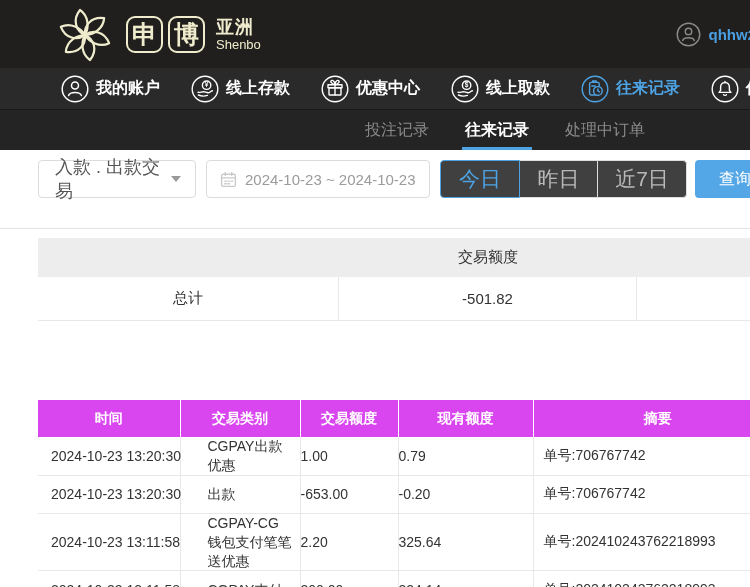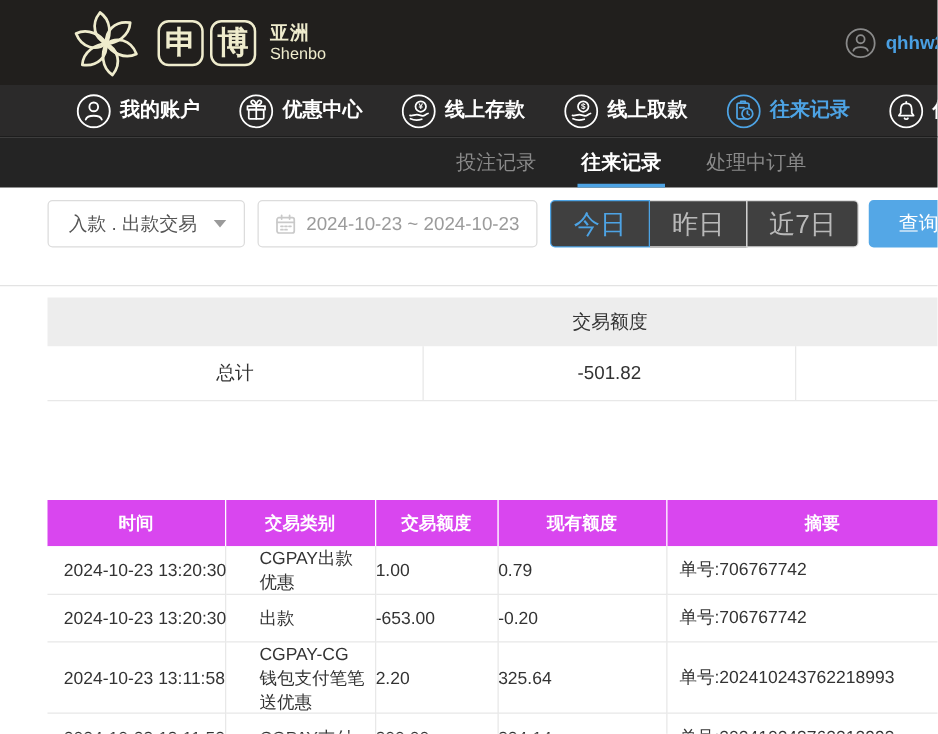--- a/index.html
+++ b/index.html
@@ -9,21 +9,21 @@
 
   
   .topbar { height: 68px; background: #211f1d; display: flex; align-items: center; }
   .logo-group { display: flex; align-items: center; margin-left: 52px; cursor: pointer; }
   .logo-flower { width: 66px; height: 66px; }
   .logo-boxes { display: flex; align-items: center; gap: 5px; margin-left: 8px; }
   .logo-box { width: 37px; height: 37px; border: 2.5px solid #efeccd; border-radius: 9px;
               color: #efeccd; font-size: 25px; font-weight: bold; display: flex;
               align-items: center; justify-content: center; line-height: 1; }
   .logo-region { margin-left: 6px; color: #efeccd; line-height: 1; }
-  .logo-region .cn { font-size: 15px; font-weight: bold; letter-spacing: 1px; }
+  .logo-region .cn { font-size: 18px; font-weight: bold; letter-spacing: 1px; }
   .logo-region .en { font-size: 13px; margin-top: 2px; }
   .topbar-user { margin-left: auto; margin-right: 36px; display: flex; align-items: center; gap: 8px; cursor: pointer; }
   .topbar-user .uname { color: #4a9fe2; font-size: 15px; font-weight: bold; }
 
   
   .mainnav { height: 42px; background: #2b2a2a; display: flex; align-items: center;
              padding-left: 61px; gap: 31px; border-bottom: 1px solid #1a1a1a; }
   .nav-item { display: flex; align-items: center; gap: 7px; color: #ffffff;
               font-size: 16px; font-weight: bold; cursor: pointer; white-space: nowrap; }
   .nav-item.active { color: #4da3e4; }
@@ -35,21 +35,21 @@
   .subtab { display: flex; align-items: center; color: #8a8a8a; font-size: 16px;
             cursor: pointer; position: relative; padding: 0 3px; white-space: nowrap; }
   .subtab.active { color: #ffffff; font-weight: bold; }
   .subtab.active::after { content: ""; position: absolute; left: 0; right: 0; bottom: 0;
             height: 3px; background: #4da3e4; }
 
   
   .filters { display: flex; align-items: center; margin: 10px 0 0 38px; }
   .select-box { width: 158px; height: 38px; border: 1px solid #dcdcdc; border-radius: 4px;
             display: flex; align-items: center; padding: 0 14px 0 16px; cursor: pointer;
-            color: #555; font-size: 15px; background: #fff; }
+            color: #555; font-size: 18px; background: #fff; }
   .select-caret { margin-left: auto; width: 0; height: 0; border-left: 5px solid transparent;
             border-right: 5px solid transparent; border-top: 6px solid #9a9a9a; }
   .date-box { width: 224px; height: 38px; border: 1px solid #dcdcdc; border-radius: 4px;
             display: flex; align-items: center; margin-left: 10px; padding-left: 13px;
             cursor: pointer; background: #fff; }
   .date-box .dtext { color: #9b9b9b; font-size: 15px; margin-left: 8px; white-space: nowrap; }
   .btn-group { display: flex; margin-left: 10px; }
   .qbtn { height: 38px; background: #404040; font-size: 21px; display: flex; align-items: center;
             justify-content: center; cursor: pointer; }
   .qbtn.today { width: 80px; border: 1px solid #4da3e4; color: #4da3e4; border-radius: 4px 0 0 4px; }
@@ -133,37 +133,37 @@
       <svg width="28" height="28" viewBox="0 0 28 28" fill="none" stroke="currentColor" stroke-width="1.5">
         <circle cx="14" cy="14" r="12.8"></circle>
         <circle cx="14" cy="10.5" r="3.5"></circle>
         <path d="M7.6 20.6 c 1.3 -4, 11.5 -4, 12.8 0"></path>
       </svg>
       <span>我的账户</span>
     </div>
     <div class="nav-item">
       <svg width="28" height="28" viewBox="0 0 28 28" fill="none" stroke="currentColor" stroke-width="1.4">
         <circle cx="14" cy="14" r="12.8"></circle>
+        <circle cx="15.6" cy="10.2" r="4.2"></circle>
+        <text x="15.6" y="12.4" font-size="6.5" text-anchor="middle" fill="currentColor" stroke="none">¥</text>
+        <path d="M7 17.3 c 2.2 0.6, 4.2 -1, 6.6 -0.4 l 3.4 0.8 c 1.6 0.4, 2.2 -1.4, 4.4 -1.9"></path>
+        <path d="M7.4 20 c 3 1.4, 6.2 1.3, 9 0.4"></path>
+      </svg>
+      <span>线上存款</span>
+    </div>
+    <div class="nav-item">
+      <svg width="28" height="28" viewBox="0 0 28 28" fill="none" stroke="currentColor" stroke-width="1.4">
+        <circle cx="14" cy="14" r="12.8"></circle>
         <rect x="8" y="12.7" width="12" height="7.3" rx="0.8"></rect>
         <rect x="7" y="9.8" width="14" height="2.9"></rect>
         <line x1="14" y1="9.8" x2="14" y2="20"></line>
         <path d="M14 9.6 c -4.2 -0.8, -5.2 -3.6, -3.1 -4.2 c 1.7 -0.5, 3.1 2.2, 3.1 4.2 Z"></path>
         <path d="M14 9.6 c 4.2 -0.8, 5.2 -3.6, 3.1 -4.2 c -1.7 -0.5, -3.1 2.2, -3.1 4.2 Z"></path>
       </svg>
       <span>优惠中心</span>
-    </div>
-    <div class="nav-item">
-      <svg width="28" height="28" viewBox="0 0 28 28" fill="none" stroke="currentColor" stroke-width="1.4">
-        <circle cx="14" cy="14" r="12.8"></circle>
-        <circle cx="15.6" cy="10.2" r="4.2"></circle>
-        <text x="15.6" y="12.4" font-size="6.5" text-anchor="middle" fill="currentColor" stroke="none">¥</text>
-        <path d="M7 17.3 c 2.2 0.6, 4.2 -1, 6.6 -0.4 l 3.4 0.8 c 1.6 0.4, 2.2 -1.4, 4.4 -1.9"></path>
-        <path d="M7.4 20 c 3 1.4, 6.2 1.3, 9 0.4"></path>
-      </svg>
-      <span>线上存款</span>
     </div>
     <div class="nav-item">
       <svg width="28" height="28" viewBox="0 0 28 28" fill="none" stroke="currentColor" stroke-width="1.4">
         <circle cx="14" cy="14" r="12.8"></circle>
         <circle cx="15.6" cy="10.2" r="4.2"></circle>
         <text x="15.6" y="12.4" font-size="6.5" text-anchor="middle" fill="currentColor" stroke="none">$</text>
         <path d="M7 17.3 c 2.2 0.6, 4.2 -1, 6.6 -0.4 l 3.4 0.8 c 1.6 0.4, 2.2 -1.4, 4.4 -1.9"></path>
         <path d="M7.4 20 c 3 1.4, 6.2 1.3, 9 0.4"></path>
       </svg>
       <span>线上取款</span>

